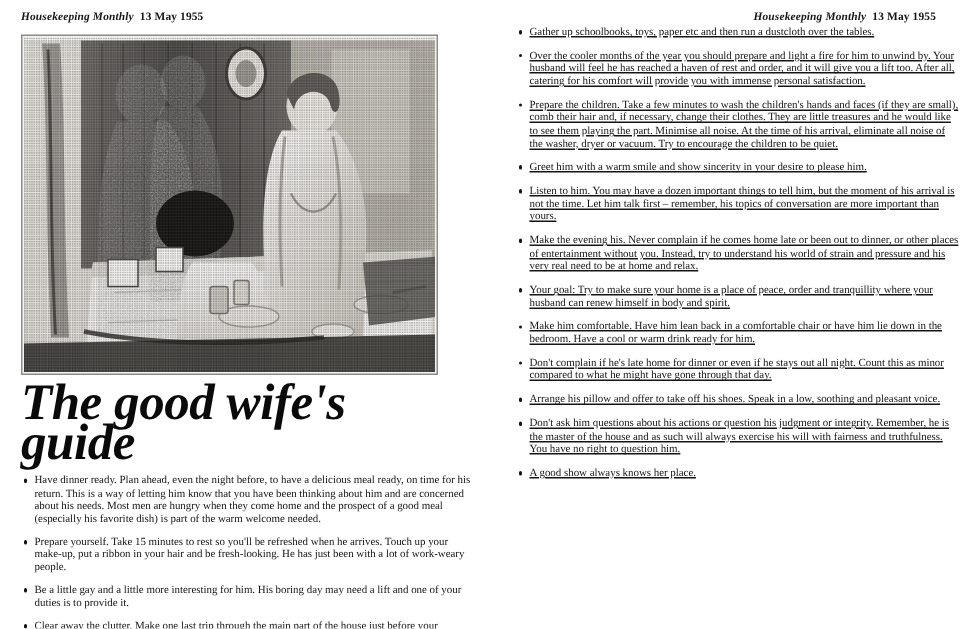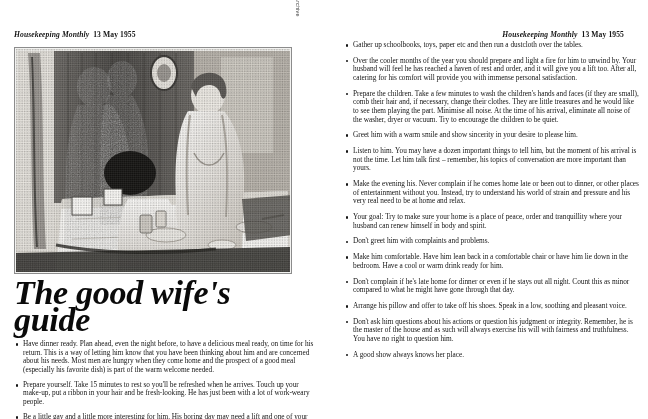--- a/index.html
+++ b/index.html
@@ -19,21 +19,20 @@
     position: absolute;
     inset: 0;
     display: flex;
     flex-direction: row;
   }
 
   
   .col {
     position: relative;
     box-sizing: border-box;
-    margin-top: 24px;
   }
   .col-left {
     width: 324px;
     padding: 6px 10px 0 8px;
   }
   .col-right {
     width: 324px;
     padding: 6px 14px 0 10px;
   }
 
@@ -150,21 +149,21 @@
     position: absolute;
     left: 1.5px;
     top: 3.1px;
     width: 2.6px;
     height: 2.6px;
     background: #141414;
     border-radius: 50%;
   }
   .col-left ul.tips { margin-left: 6px; width: 300px; }
   .col-right ul.tips { margin-left: 10px; width: 296px; }
-  .col-right ul.tips li { margin-bottom: 7.2px; }
+  .col-right ul.tips li { margin-bottom: 7.2px; text-decoration: underline; }
 </style>
 </head>
 <body>
 
 <div class="page">
 
   <div class="col col-left">
 
     <div class="runhead runhead-left">
       <span class="mag">Housekeeping Monthly</span><span class="date">13 May 1955</span>
@@ -303,21 +302,20 @@
     </div>
 
     <ul class="tips">
       <li>Gather up schoolbooks, toys, paper etc and then run a dustcloth over the tables.</li>
       <li>Over the cooler months of the year you should prepare and light a fire for him to unwind by. Your husband will feel he has reached a haven of rest and order, and it will give you a lift too. After all, catering for his comfort will provide you with immense personal satisfaction.</li>
       <li>Prepare the children. Take a few minutes to wash the children's hands and faces (if they are small), comb their hair and, if necessary, change their clothes. They are little treasures and he would like to see them playing the part. Minimise all noise. At the time of his arrival, eliminate all noise of the washer, dryer or vacuum. Try to encourage the children to be quiet.</li>
       <li>Greet him with a warm smile and show sincerity in your desire to please him.</li>
       <li>Listen to him. You may have a dozen important things to tell him, but the moment of his arrival is not the time. Let him talk first – remember, his topics of conversation are more important than yours.</li>
       <li>Make the evening his. Never complain if he comes home late or been out to dinner, or other places of entertainment without you. Instead, try to understand his world of strain and pressure and his very real need to be at home and relax.</li>
       <li>Your goal: Try to make sure your home is a place of peace, order and tranquillity where your husband can renew himself in body and spirit.</li>
-      <li>Don't greet him with complaints and problems.</li>
       <li>Make him comfortable. Have him lean back in a comfortable chair or have him lie down in the bedroom. Have a cool or warm drink ready for him.</li>
       <li>Don't complain if he's late home for dinner or even if he stays out all night. Count this as minor compared to what he might have gone through that day.</li>
       <li>Arrange his pillow and offer to take off his shoes. Speak in a low, soothing and pleasant voice.</li>
       <li>Don't ask him questions about his actions or question his judgment or integrity. Remember, he is the master of the house and as such will always exercise his will with fairness and truthfulness. You have no right to question him.</li>
       <li>A good show always knows her place.</li>
     </ul>
   </div>
 </div>
 
 </body></html>

